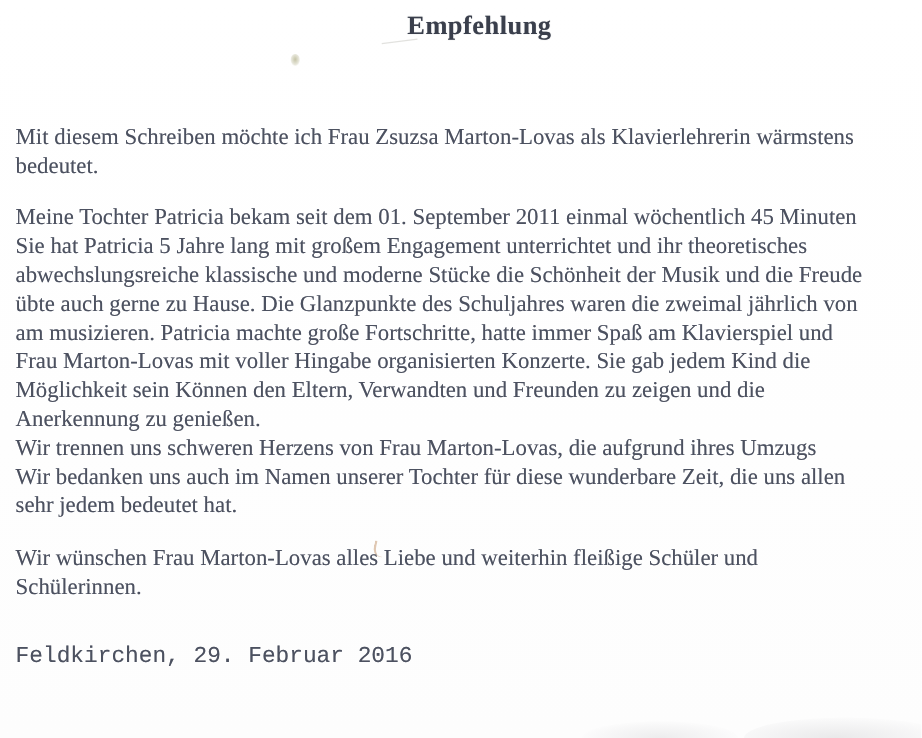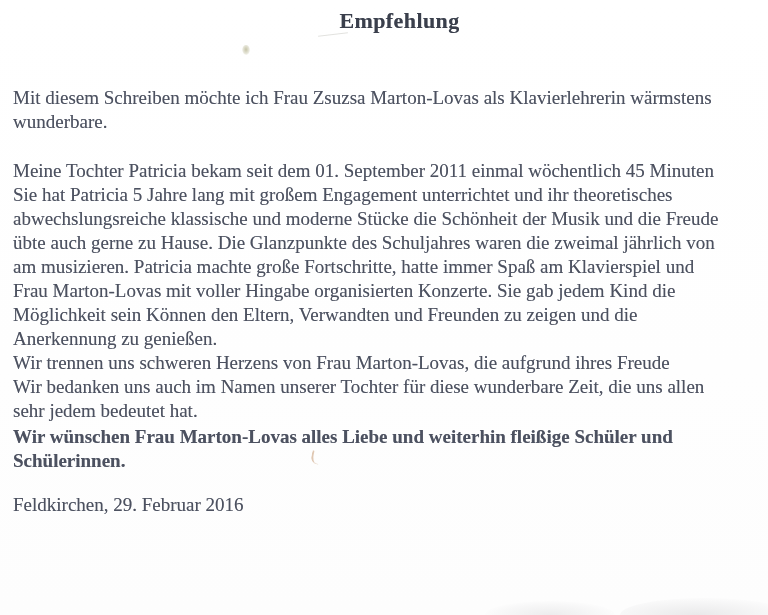--- a/index.html
+++ b/index.html
@@ -29,28 +29,29 @@
     text-shadow: 0 0 0.6px rgba(58,63,76,0.5);
   }
   .para {
     font-size: 19px;
     line-height: 24px;
     text-shadow: 0 0 0.5px rgba(76,81,96,0.45);
   }
   .para .line {
     white-space: nowrap;
   }
-  .p1 { margin-top: 52px; }
-  .p2 { margin-top: 25px; }
-  .p3 { margin-top: 2px; font-weight: bold; }
+  .p1 { margin-top: 69px; }
+  .p2 { margin-top: 19px; }
+  .p3 { margin-top: 20px; }
   .date-line {
-    margin-top: 20px;
+    margin-top: 33px;
     font-size: 19px;
     line-height: 24px;
     text-shadow: 0 0 0.5px rgba(76,81,96,0.45);
+    font-family: Liberation Mono, monospace;
   }
   
   .speck {
     position: absolute;
     left: 242px;
     top: 45px;
     width: 8px;
     height: 10px;
     border-radius: 50% 50% 45% 55%;
     background: radial-gradient(ellipse at 50% 45%, rgba(178,176,138,0.75) 0%, rgba(190,188,155,0.35) 55%, rgba(255,255,255,0) 75%);
@@ -99,33 +100,33 @@
 
 <div class="page">
 
   <div class="doc-title">Empfehlung</div>
 
   <div class="speck"></div>
   <div class="scratch"></div>
 
   <div class="para p1">
     <div class="line">Mit diesem Schreiben möchte ich Frau Zsuzsa Marton-Lovas als Klavierlehrerin wärmstens</div>
-    <div class="line">wunderbare.</div>
+    <div class="line">bedeutet.</div>
   </div>
 
   <div class="para p2">
     <div class="line">Meine Tochter Patricia bekam seit dem 01. September 2011 einmal wöchentlich 45 Minuten</div>
     <div class="line">Sie hat Patricia 5 Jahre lang mit großem Engagement unterrichtet und ihr theoretisches</div>
     <div class="line">abwechslungsreiche klassische und moderne Stücke die Schönheit der Musik und die Freude</div>
     <div class="line">übte auch gerne zu Hause. Die Glanzpunkte des Schuljahres waren die zweimal jährlich von</div>
     <div class="line">am musizieren. Patricia machte große Fortschritte, hatte immer Spaß am Klavierspiel und</div>
     <div class="line">Frau Marton-Lovas mit voller Hingabe organisierten Konzerte. Sie gab jedem Kind die</div>
     <div class="line">Möglichkeit sein Können den Eltern, Verwandten und Freunden zu zeigen und die</div>
     <div class="line">Anerkennung zu genießen.</div>
-    <div class="line">Wir trennen uns schweren Herzens von Frau Marton-Lovas, die aufgrund ihres Freude</div>
+    <div class="line">Wir trennen uns schweren Herzens von Frau Marton-Lovas, die aufgrund ihres Umzugs</div>
     <div class="line">Wir bedanken uns auch im Namen unserer Tochter für diese wunderbare Zeit, die uns allen</div>
     <div class="line">sehr jedem bedeutet hat.</div>
   </div>
 
   <div class="tan-mark"></div>
 
   <div class="para p3">
     <div class="line">Wir wünschen Frau Marton-Lovas alles Liebe und weiterhin fleißige Schüler und</div>
     <div class="line">Schülerinnen.</div>
   </div>

